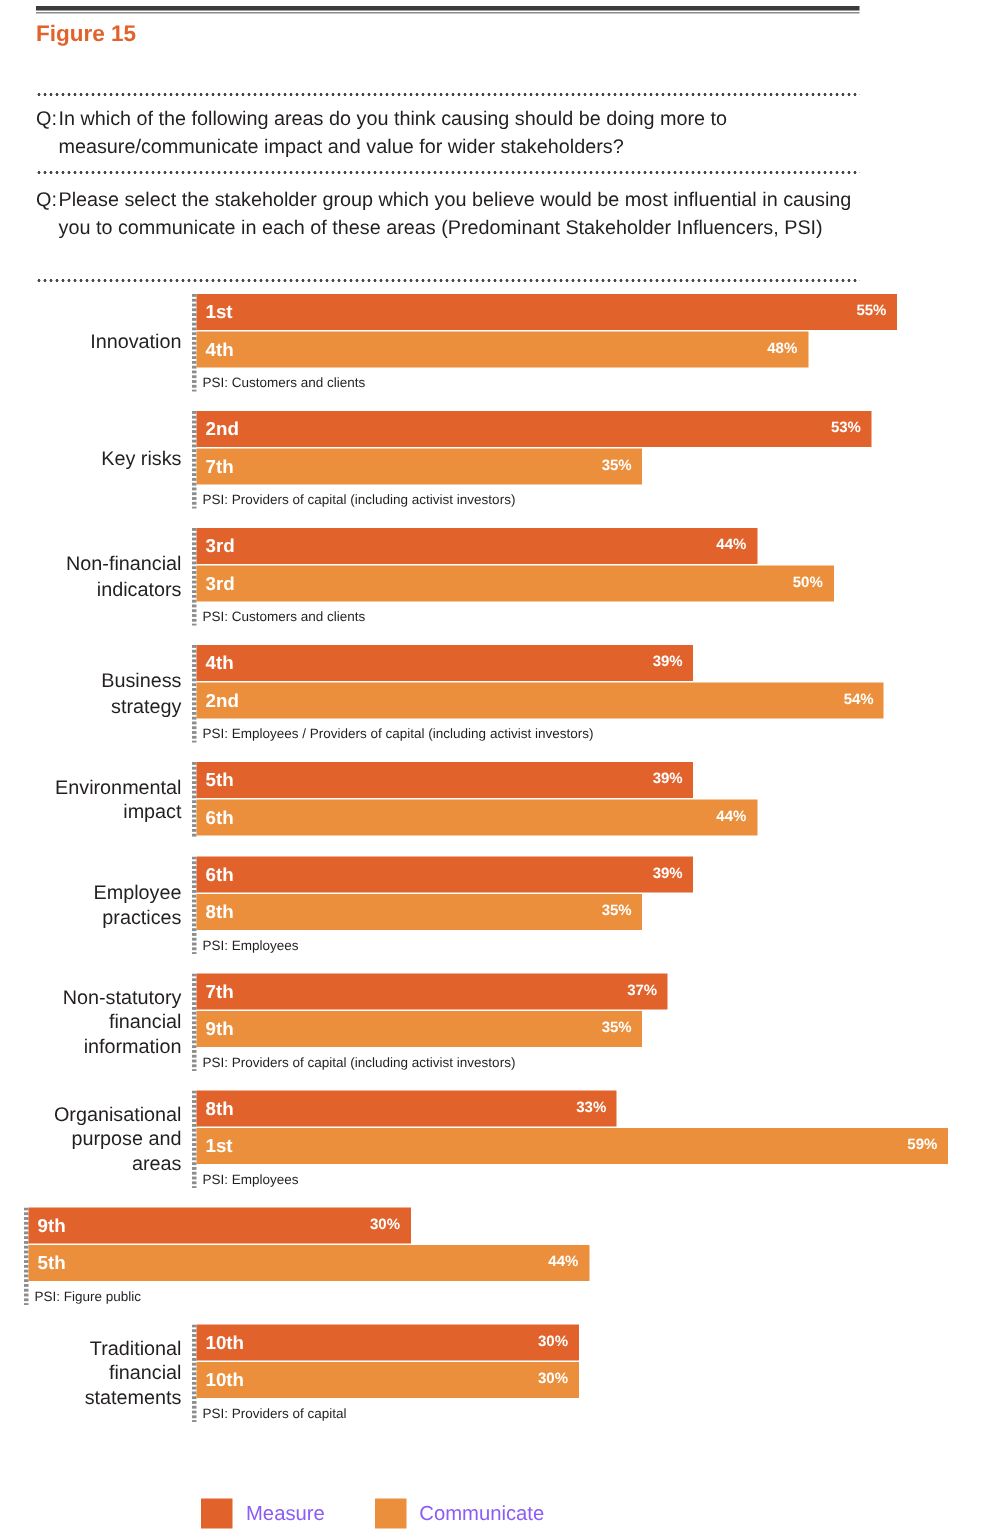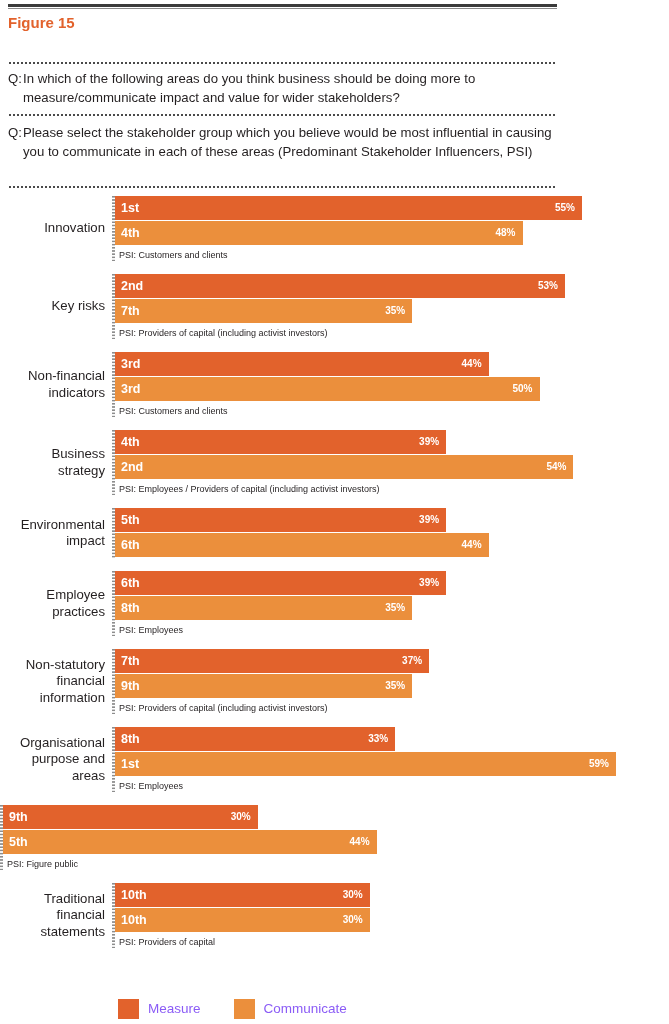--- a/index.html
+++ b/index.html
@@ -13,20 +13,21 @@
     font-family: "Liberation Sans", sans-serif;
     color: #231f20;
     position: relative;
     overflow: hidden;
   }
   .page {
     width: 565px;
     height: 1024px;
     position: relative;
     box-sizing: border-box;
+    margin-left: 16px;
   }
 
   
   .rule-top {
     position: absolute;
     left: 8px; right: 8px; top: 4px;
     height: 3px;
     background: #3b3b3b;
   }
   .rule-top2 {
@@ -198,21 +199,21 @@
   <div class="rule-top2"></div>
 
   <div class="header">
     <div class="fig-label">Figure 15</div>
   </div>
 
   <div class="dotted" style="top:62px"></div>
 
   <div class="qblock" style="top:70px">
     <div class="qmark">Q:</div>
-    <div class="qtext">In which of the following areas do you think business should be doing more to measure/communicate impact and value for wider stakeholders?</div>
+    <div class="qtext">In which of the following areas do you think causing should be doing more to measure/communicate impact and value for wider stakeholders?</div>
   </div>
 
   <div class="dotted" style="top:114px"></div>
 
   <div class="qblock" style="top:124px">
     <div class="qmark">Q:</div>
     <div class="qtext">Please select the stakeholder group which you believe would be most influential in causing you to communicate in each of these areas (Predominant Stakeholder Influencers, PSI)</div>
   </div>
 
   <div class="dotted" style="top:186px"></div>

